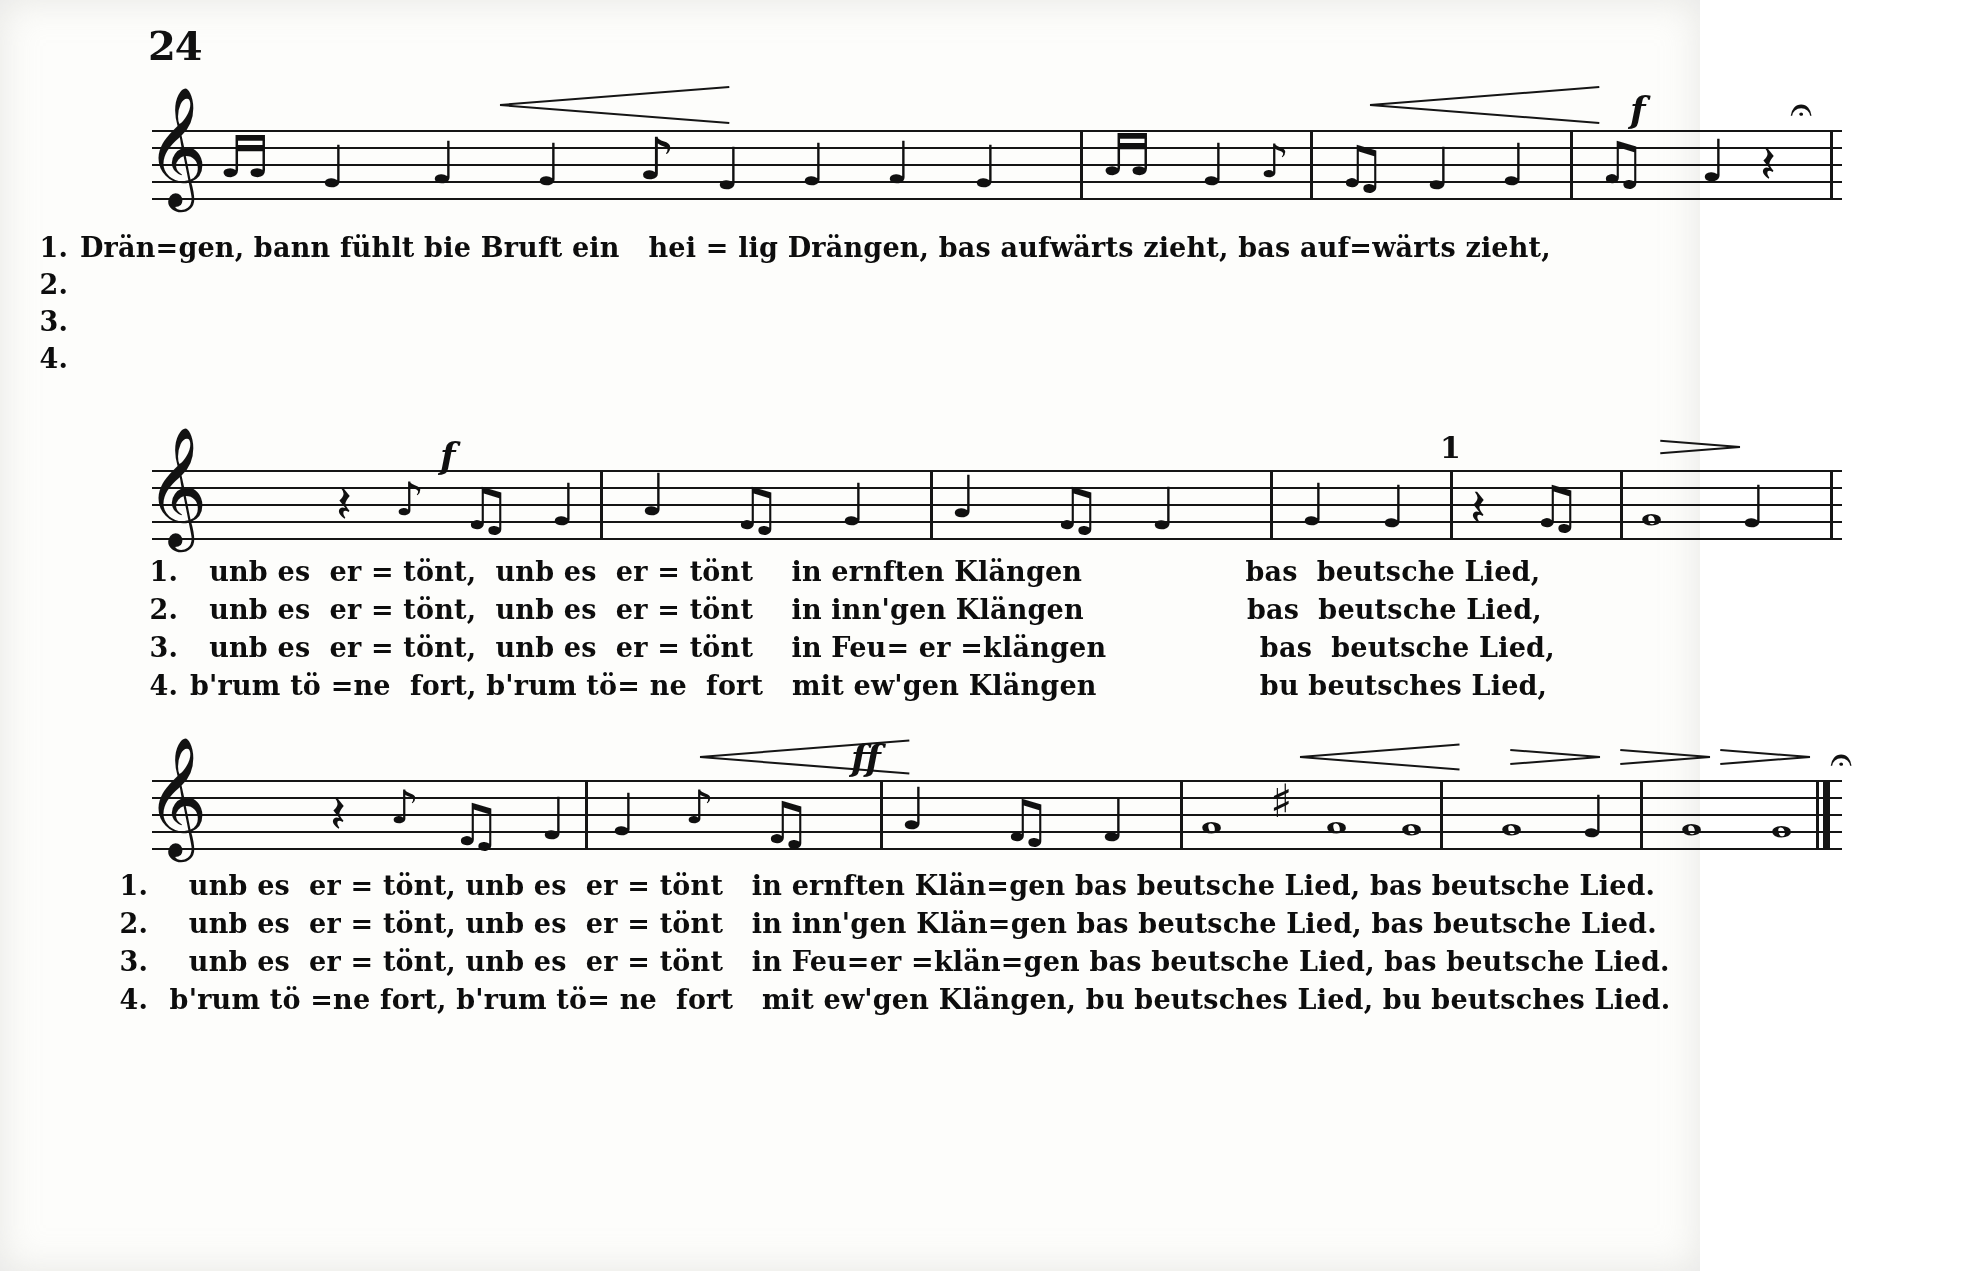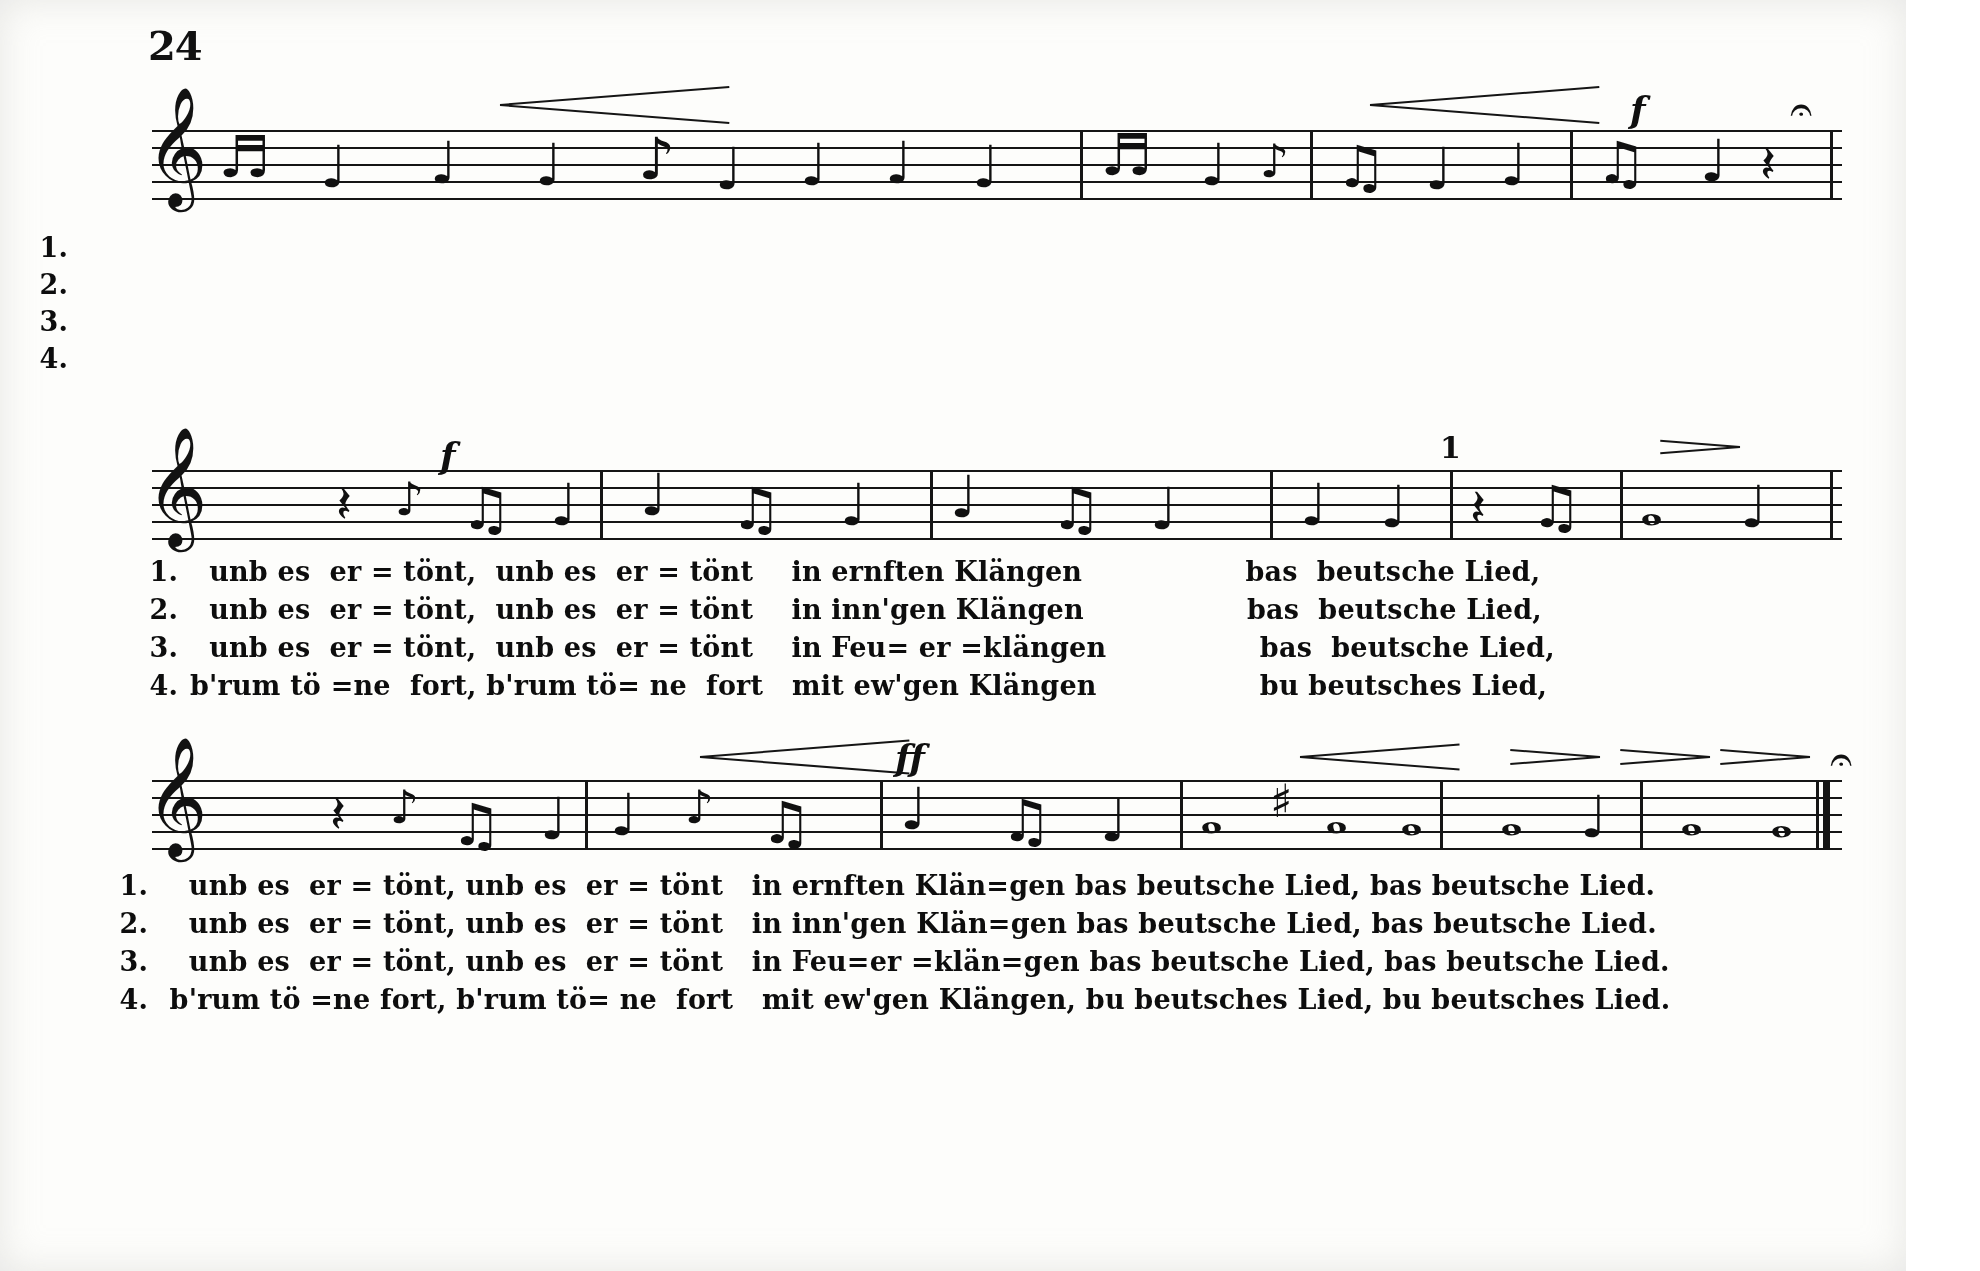--- a/index.html
+++ b/index.html
@@ -10,21 +10,21 @@
   body {
     width: 1980px;
     height: 1271px;
     font-family: "DejaVu Serif", serif;
     position: relative;
     overflow: hidden;
   }
   .page {
     position: absolute;
     left: 0; top: 0;
-    width: 1906px;
+    width: 1700px;
     height: 1271px;
     background: #fdfdfb;
   }
   
   .paper-edge {
     position: absolute;
     inset: 0;
     box-shadow: inset 0 0 38px rgba(190,190,185,0.35);
     pointer-events: none;
   }
@@ -254,20 +254,21 @@
       <div class="barline" style="left:940px;"></div>
       <div class="barline" style="left:1170px;"></div>
       <div class="barline" style="left:1430px;"></div>
       <div class="barline" style="left:1690px;"></div>
     </div>
   </div>
 
   <div class="lyrics lyrics-1">
     <div class="lyric-line">
       <span class="lyric-num">1.</span>
+      <span class="lyric-text">Drän=gen, bann fühlt bie Bruft ein   hei = lig Drängen, bas aufwärts zieht, bas auf=wärts zieht,</span>
     </div>
     <div class="lyric-line">
       <span class="lyric-num">2.</span>
     </div>
     <div class="lyric-line">
       <span class="lyric-num">3.</span>
     </div>
     <div class="lyric-line">
       <span class="lyric-num">4.</span>
     </div>
@@ -346,21 +347,21 @@
         <div class="line"></div>
         <div class="line"></div>
       </div>
 
       <div class="clef">𝄞</div>
 
       <div class="hairpin cresc" style="left:560px; top:-12px; width:210px;">
         <div class="arm a"></div>
         <div class="arm b"></div>
       </div>
-      <div class="dyn" style="left:755px; top:-24px;text-align:center;">ff</div>
+      <div class="dyn" style="left:711px; top:-24px;text-align:center;">ff</div>
       <div class="hairpin cresc" style="left:1160px; top:-12px; width:160px;">
         <div class="arm a"></div>
         <div class="arm b"></div>
       </div>
       <div class="hairpin dim" style="left:1370px; top:-12px; width:90px;">
         <div class="arm a"></div>
         <div class="arm b"></div>
       </div>
       <div class="hairpin dim" style="left:1480px; top:-12px; width:90px;">
         <div class="arm a"></div>

